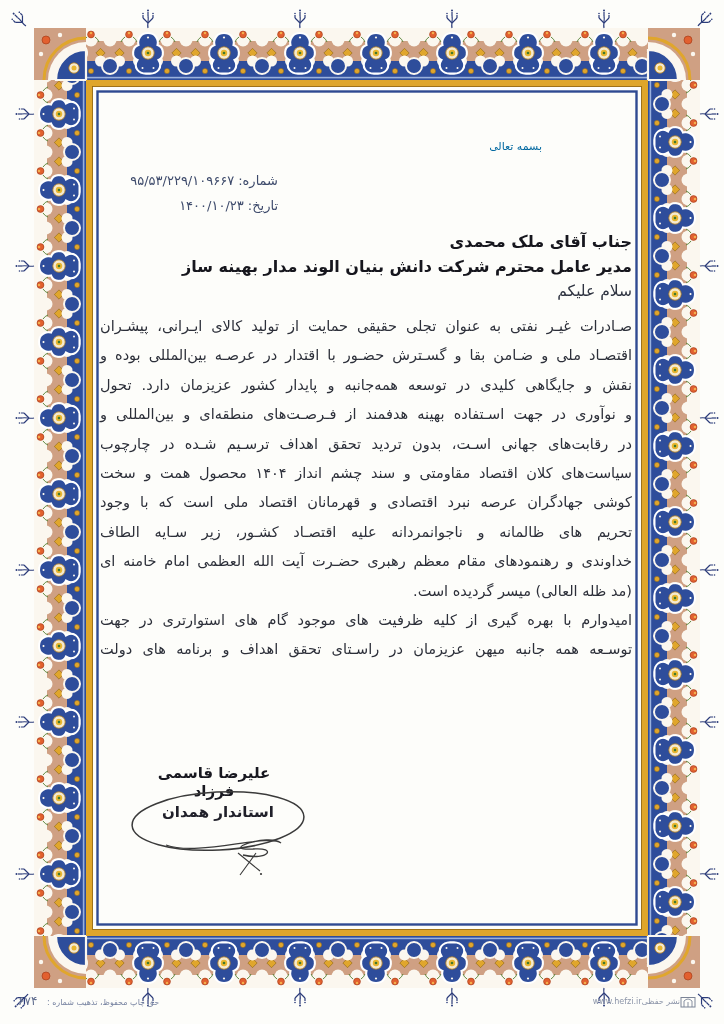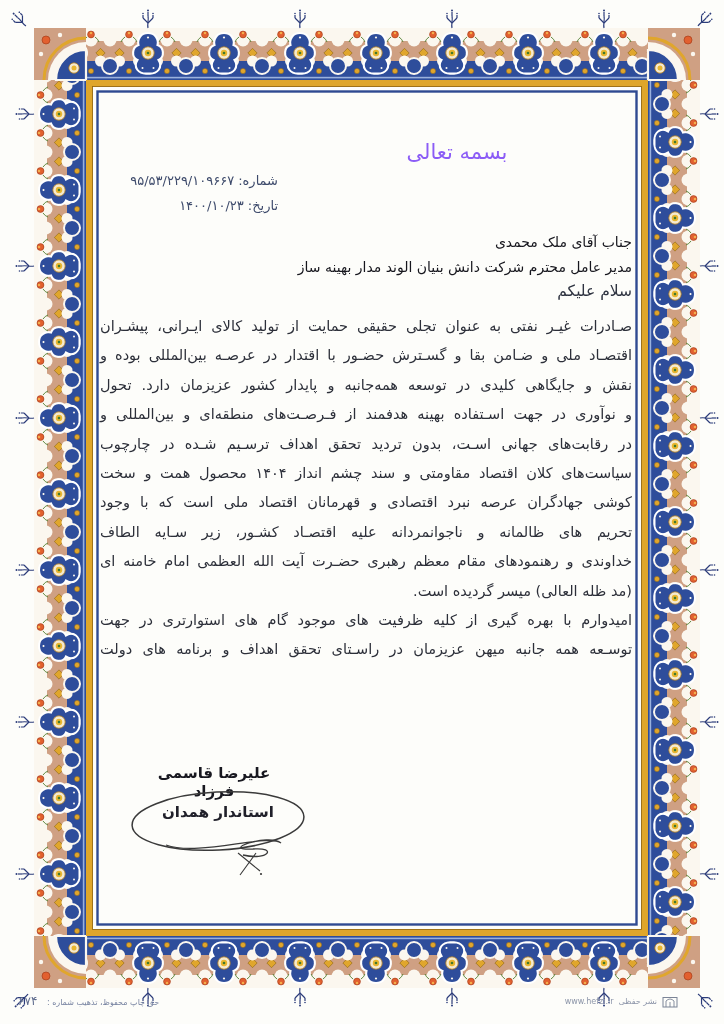--- a/index.html
+++ b/index.html
@@ -12,37 +12,37 @@
   .page {
     position:relative; width:724px; height:1024px;
     background:#fdfdfa;
   }
   .border-svg { position:absolute; left:0; top:0; z-index:1; }
 
   .content { position:absolute; left:0; top:0; width:724px; height:1024px; z-index:2; }
 
   .bismillah {
     position:absolute; left:372px; top:140px; width:170px;
-    text-align:center; direction:rtl;
-    font-size:21px; color:#8b5cf6; letter-spacing:0.2px;
+    direction:rtl;
+    font-size:11px; color:#0369a1; letter-spacing:0.2px;
   }
   .ref-block {
     position:absolute; left:94px; top:168px; width:184px;
     direction:rtl; text-align:right;
     font-size:13px; color:#3d4a6b; line-height:25px;
   }
   .ref-line span { margin-left:4px; }
 
   .letter {
     position:absolute; left:100px; top:230px; width:532px;
     direction:rtl; text-align:right; color:#30333c;
   }
   .recipient {
-    font-weight:normal; color:#16161d;
-    font-size:14px; line-height:24.5px;
+    font-weight:bold; color:#16161d;
+    font-size:16px; line-height:24.5px;
   }
   .salutation {
     font-size:15.5px; line-height:24px; color:#2e3340;
   }
   .body-lines { margin-top:9px; font-size:14.5px; color:#2c2f39; }
   .body-line {
     line-height:29.4px; white-space:nowrap;
     text-align:justify; text-align-last:justify; -moz-text-align-last:justify;
   }
   .body-line.last-line { text-align-last:right; -moz-text-align-last:right; white-space:normal; }
@@ -58,22 +58,22 @@
     direction:rtl; text-align:center;
     font-weight:bold; font-size:15px; color:#20202a;
   }
 
   .footer-left {
     position:absolute; left:18px; top:994px;
     direction:rtl; font-size:8px; color:#7682a0; white-space:nowrap;
   }
   .footer-left .tazhib-no { font-size:12px; margin-right:7px; color:#5f6c8e; }
   .footer-right {
-    position:absolute; left:528px; top:995px; width:150px;
-    display:flex; align-items:center; justify-content:flex-end; gap:5px;
+    position:absolute; left:546px; top:995px; width:150px;
+    display:flex; align-items:center; justify-content:flex-end; 
     font-size:8px; color:#8b94a8; white-space:nowrap;
   }
   .footer-right .publisher { direction:rtl; }
 </style>
 </head>
 <body>
 
 <div class="page">
 
   <svg class="border-svg" width="724" height="1024" viewBox="0 0 724 1024" aria-hidden="true">

